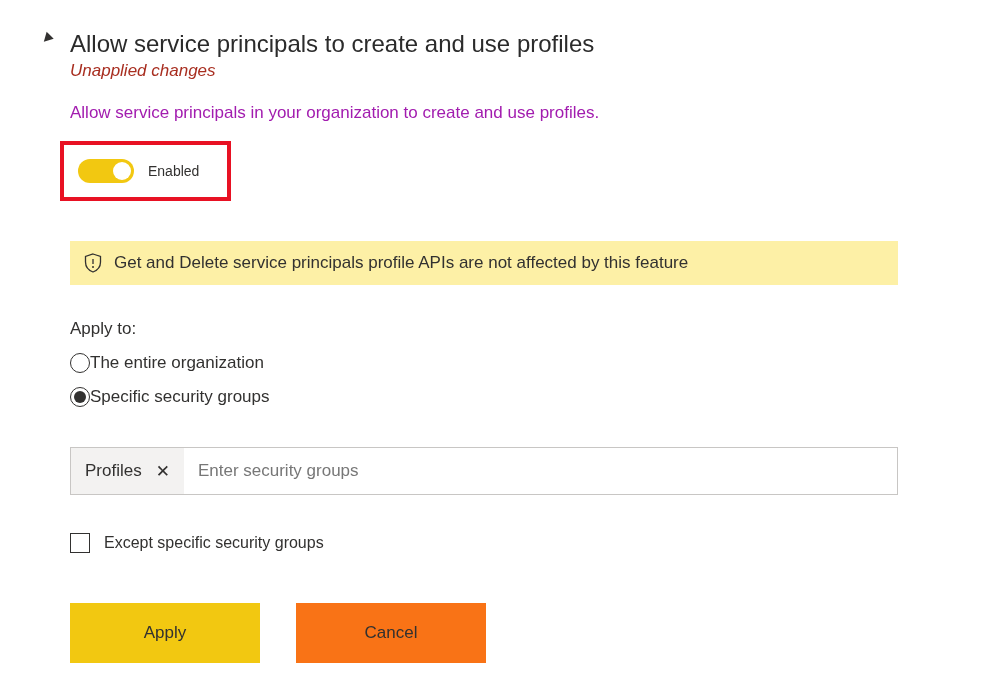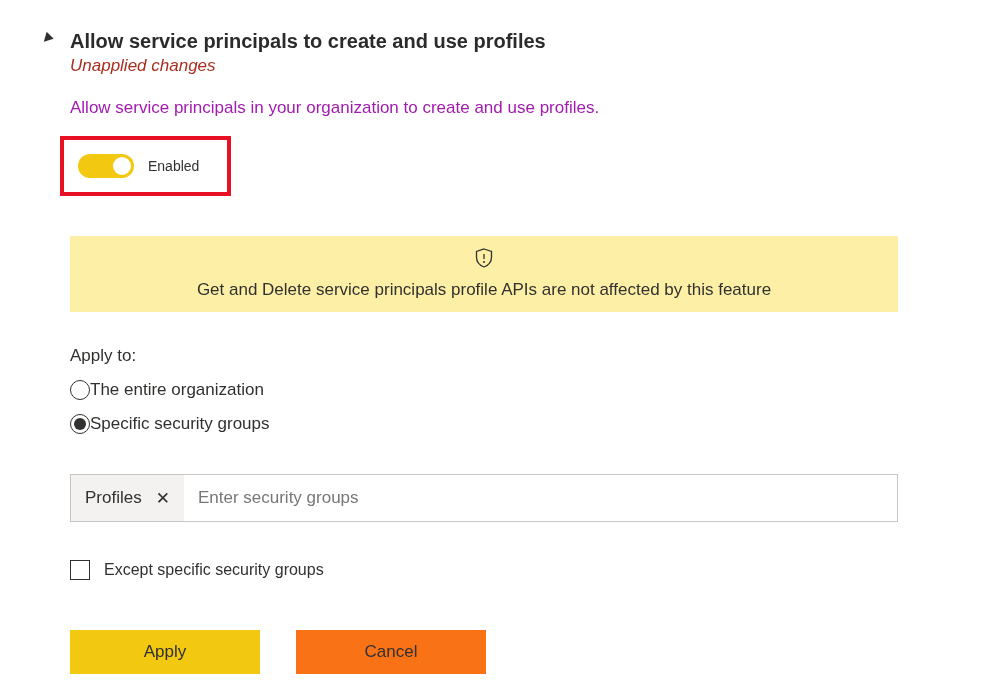--- a/index.html
+++ b/index.html
@@ -21,22 +21,22 @@
       width: 0;
       height: 0;
       border-left: 5px solid transparent;
       border-right: 5px solid transparent;
       border-bottom: 9px solid #323130;
       transform: rotate(225deg);
       margin-top: 6px;
       margin-left: 2px;
     }
     .header-text h2 {
-      font-size: 20px;
-      font-weight: 700;
+      font-size: 24px;
+      font-weight: 400;
       color: #2b2b2b;
       line-height: 1.3;
     }
     .unapplied {
       color: #a82e20;
       font-style: italic;
       font-size: 17px;
       margin-top: 2px;
     }
     .content {
@@ -80,21 +80,20 @@
     .info-banner {
       background: #fdf0a6;
       display: flex;
       align-items: center;
       gap: 12px;
       padding: 12px 14px;
       margin-top: 40px;
       font-size: 17px;
       color: #323130;
       width: 828px;
-      flex-direction: column;
     }
     .shield-icon svg { display: block; }
     .apply-label {
       margin-top: 34px;
       font-size: 17px;
       color: #323130;
     }
     .radio-row {
       display: flex;
       align-items: center;
@@ -162,21 +161,21 @@
       border: 1px solid #323130;
       flex-shrink: 0;
     }
     .button-row {
       display: flex;
       gap: 36px;
       margin-top: 50px;
     }
     .btn {
       width: 190px;
-      height: 44px;
+      height: 60px;
       border: none;
       font-size: 17px;
       font-family: inherit;
       cursor: pointer;
       display: flex;
       align-items: center;
       justify-content: center;
     }
     .btn-primary { background: #f2c811; color: #323130; }
     .btn-secondary { background: #f97316; color: #323130; }

